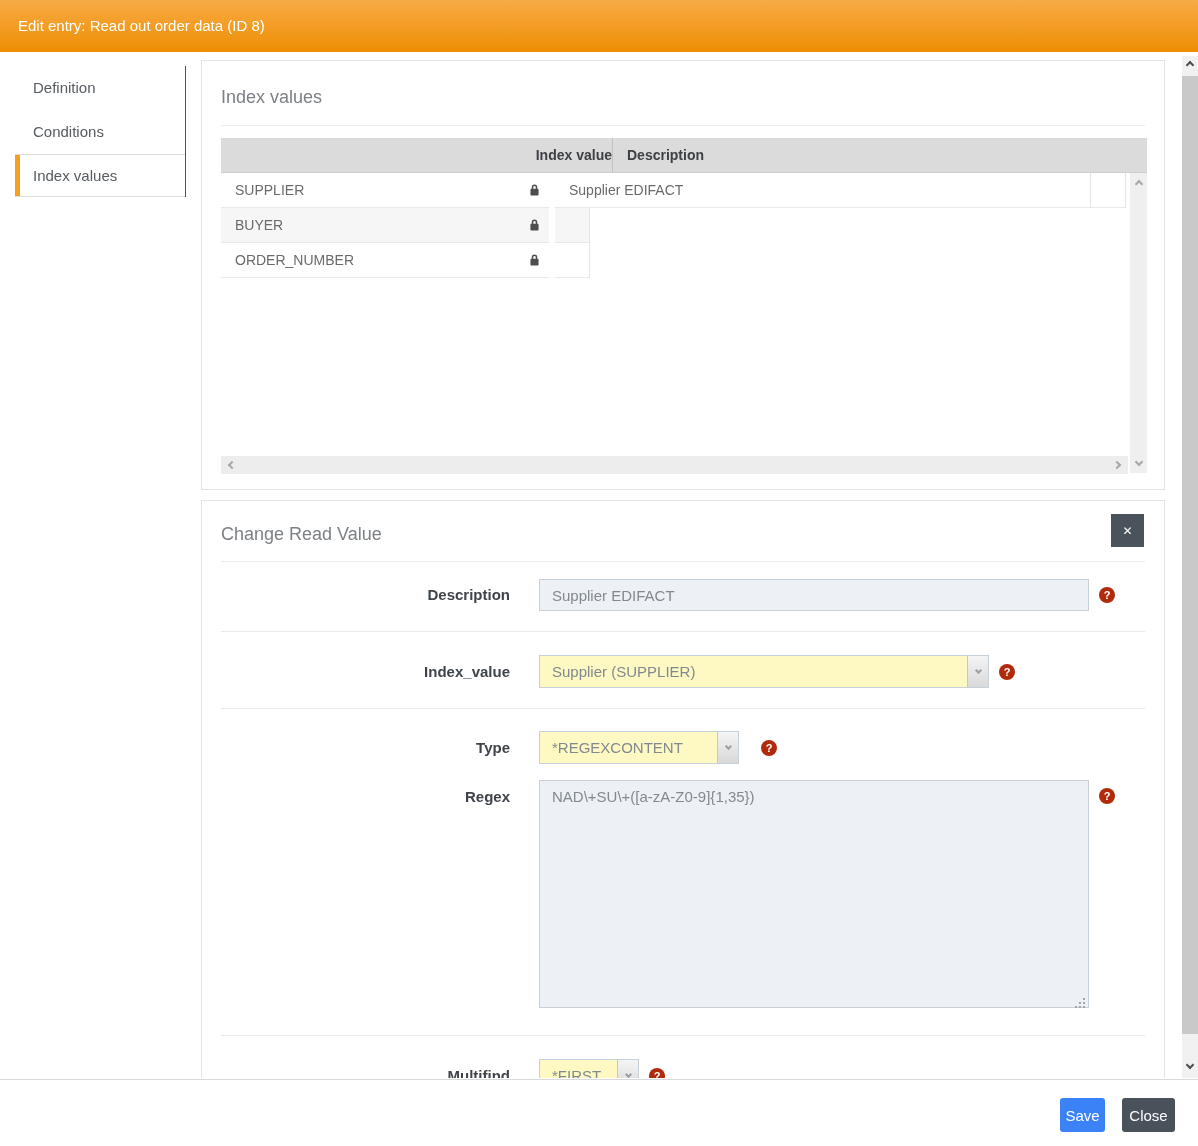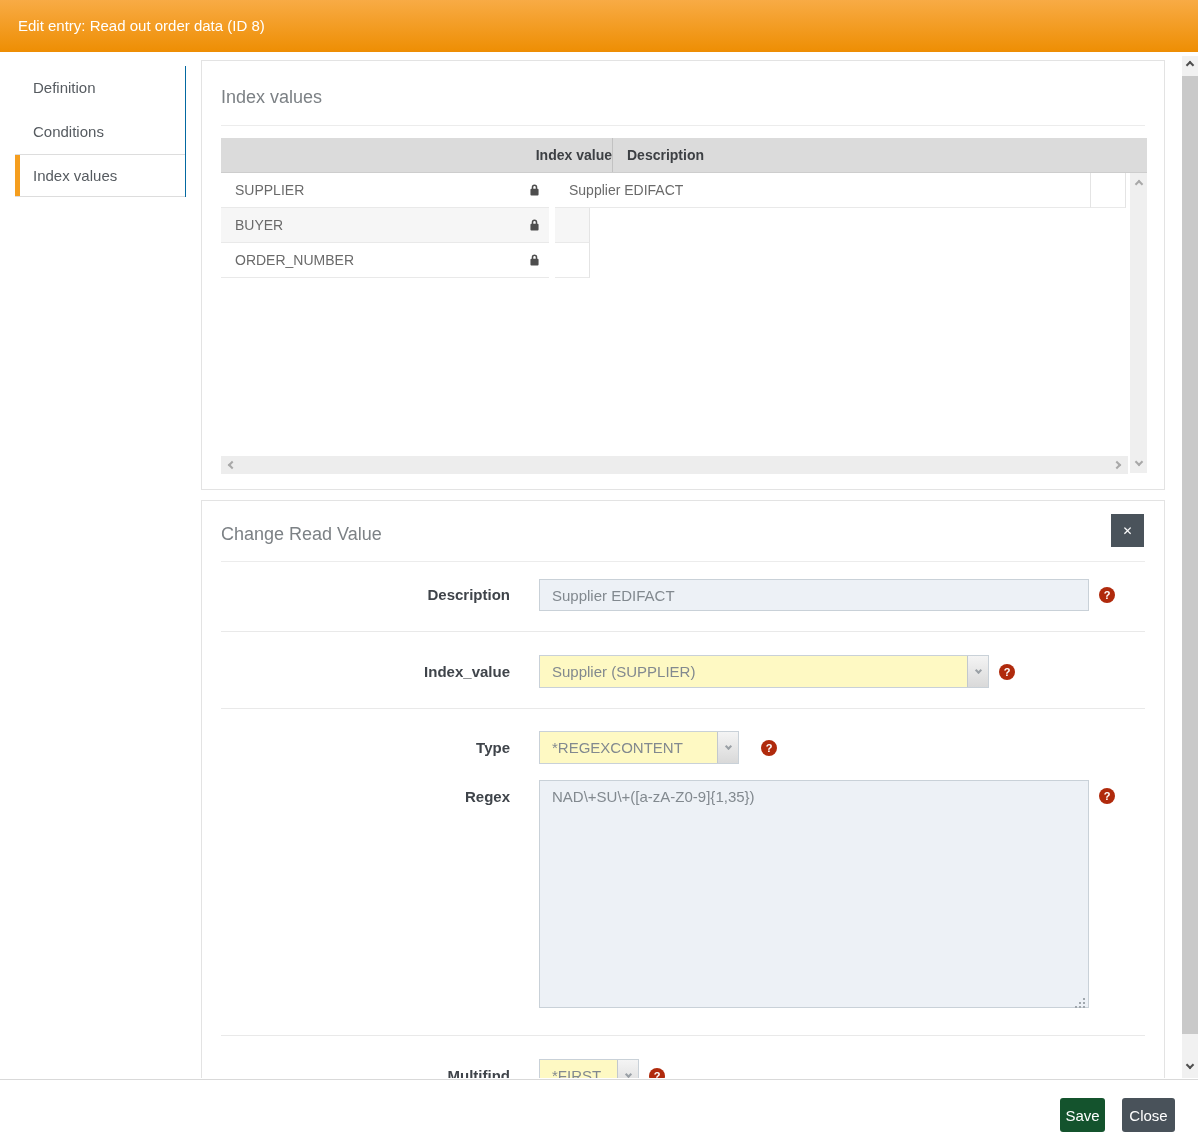--- a/index.html
+++ b/index.html
@@ -93,21 +93,21 @@
   
   .pagebar { left:1182px; top:56px; width:16px; height:1022px; background:#f1f1f1; }
   .pagebar .btn { position:absolute; left:0; width:16px; height:18px; display:flex; align-items:center; justify-content:center; }
   .pagebar .btn.up { top:0; } .pagebar .btn.down { bottom:4px; }
   .pagebar .thumb { position:absolute; left:0; top:20px; width:16px; height:958px; background:#c9c9c9; }
 
   
   .footer { left:0; top:1079px; width:1198px; height:67px; background:#fff; border-top:1px solid #d9d9d9; }
   .fbtn { position:absolute; top:18px; height:34px; border:none; border-radius:3px; color:#fff;
     font-size:15px; font-family:"Liberation Sans","DejaVu Sans",sans-serif; cursor:pointer; }
-  .save { left:1060px; width:45px; background:#14532d; }
+  .save { left:1060px; width:45px; background:#3b82f6; }
   .closeb { left:1122px; width:53px; background:#49525a; }
 
   .lock-svg { flex:none; }
 </style>
 </head>
 <body>
 
 <div class="abs app-header">
   <div class="title">Edit entry: Read out order data (ID 8)</div>
 </div>

